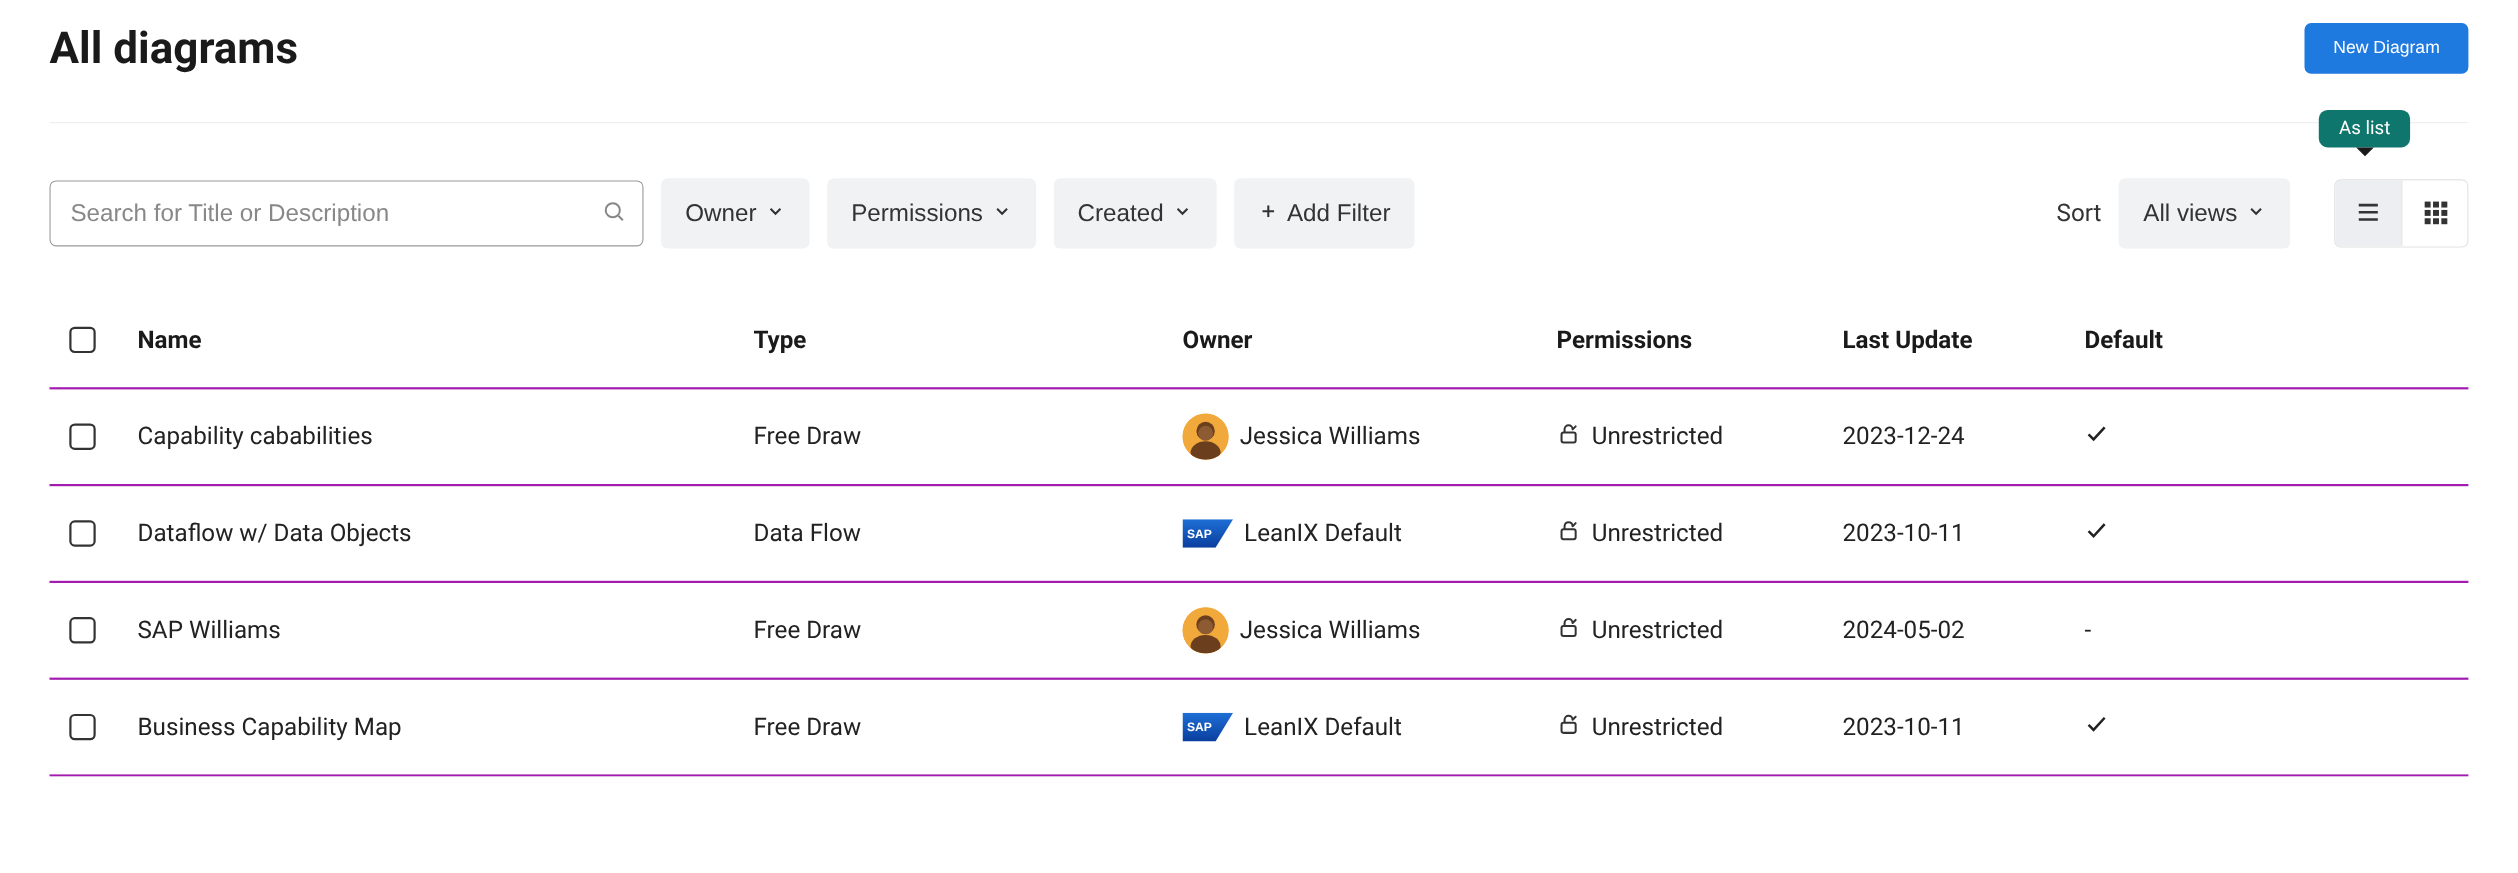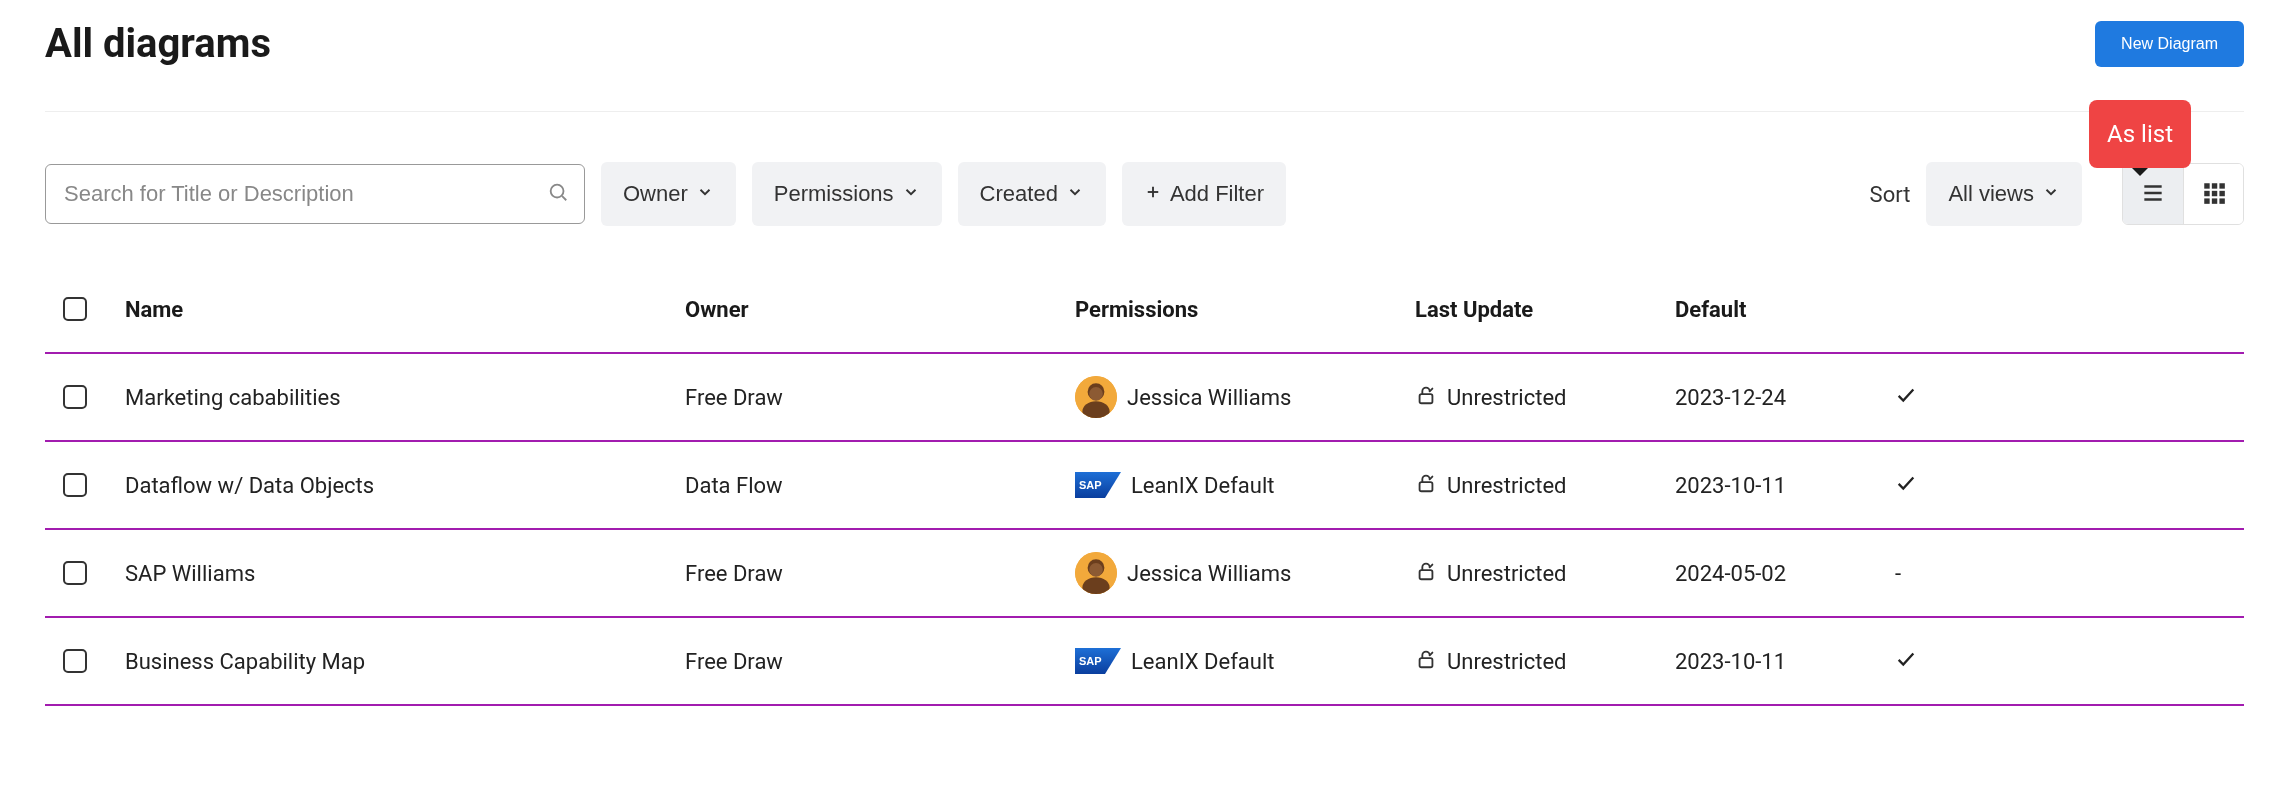--- a/index.html
+++ b/index.html
@@ -39,24 +39,24 @@
     display: flex;
     align-items: center;
     gap: 16px;
     padding-top: 50px;
     padding-bottom: 40px;
   }
   .tooltip {
     position: absolute;
     top: -12px;
     right: 53px;
-    background: #ef4444;
+    background: #0f766e;
     color: #fff;
-    font-size: 24px;
-    padding: 20px 18px;
+    font-size: 17px;
+    padding: 7px 18px;
     border-radius: 8px;
   }
   .tooltip::after {
     content: "";
     position: absolute;
     bottom: -8px;
     left: 50%;
     transform: translateX(-50%);
     border-left: 8px solid transparent;
     border-right: 8px solid transparent;
@@ -285,32 +285,33 @@
       </button>
     </div>
   </div>
 
   <div class="tbl">
     <div class="tbl-head">
       <div>
           <div class="chk"></div>
         </div>
       <div>Name</div>
+      <div>Type</div>
       <div>Owner</div>
       <div>Permissions</div>
       <div>Last Update</div>
       <div>Default</div>
       <div></div>
     </div>
     <div id="rows-mount">
         <div class="tbl-row">
           <div>
             <div class="chk"></div>
           </div>
-          <div>Marketing cababilities</div>
+          <div>Capability cababilities</div>
           <div>Free Draw</div>
           <div class="cell-owner">
             <span class="avatar">
 <svg viewBox="0 0 40 40">
   <circle cx="20" cy="20" r="20" fill="#f2a93b"></circle>
   <circle cx="20" cy="15" r="8" fill="#6b3e1d"></circle>
   <ellipse cx="20" cy="34" rx="13" ry="10" fill="#6b3e1d"></ellipse>
   <circle cx="20" cy="17" r="6.5" fill="#8c5a33"></circle>
 </svg>
             </span>

